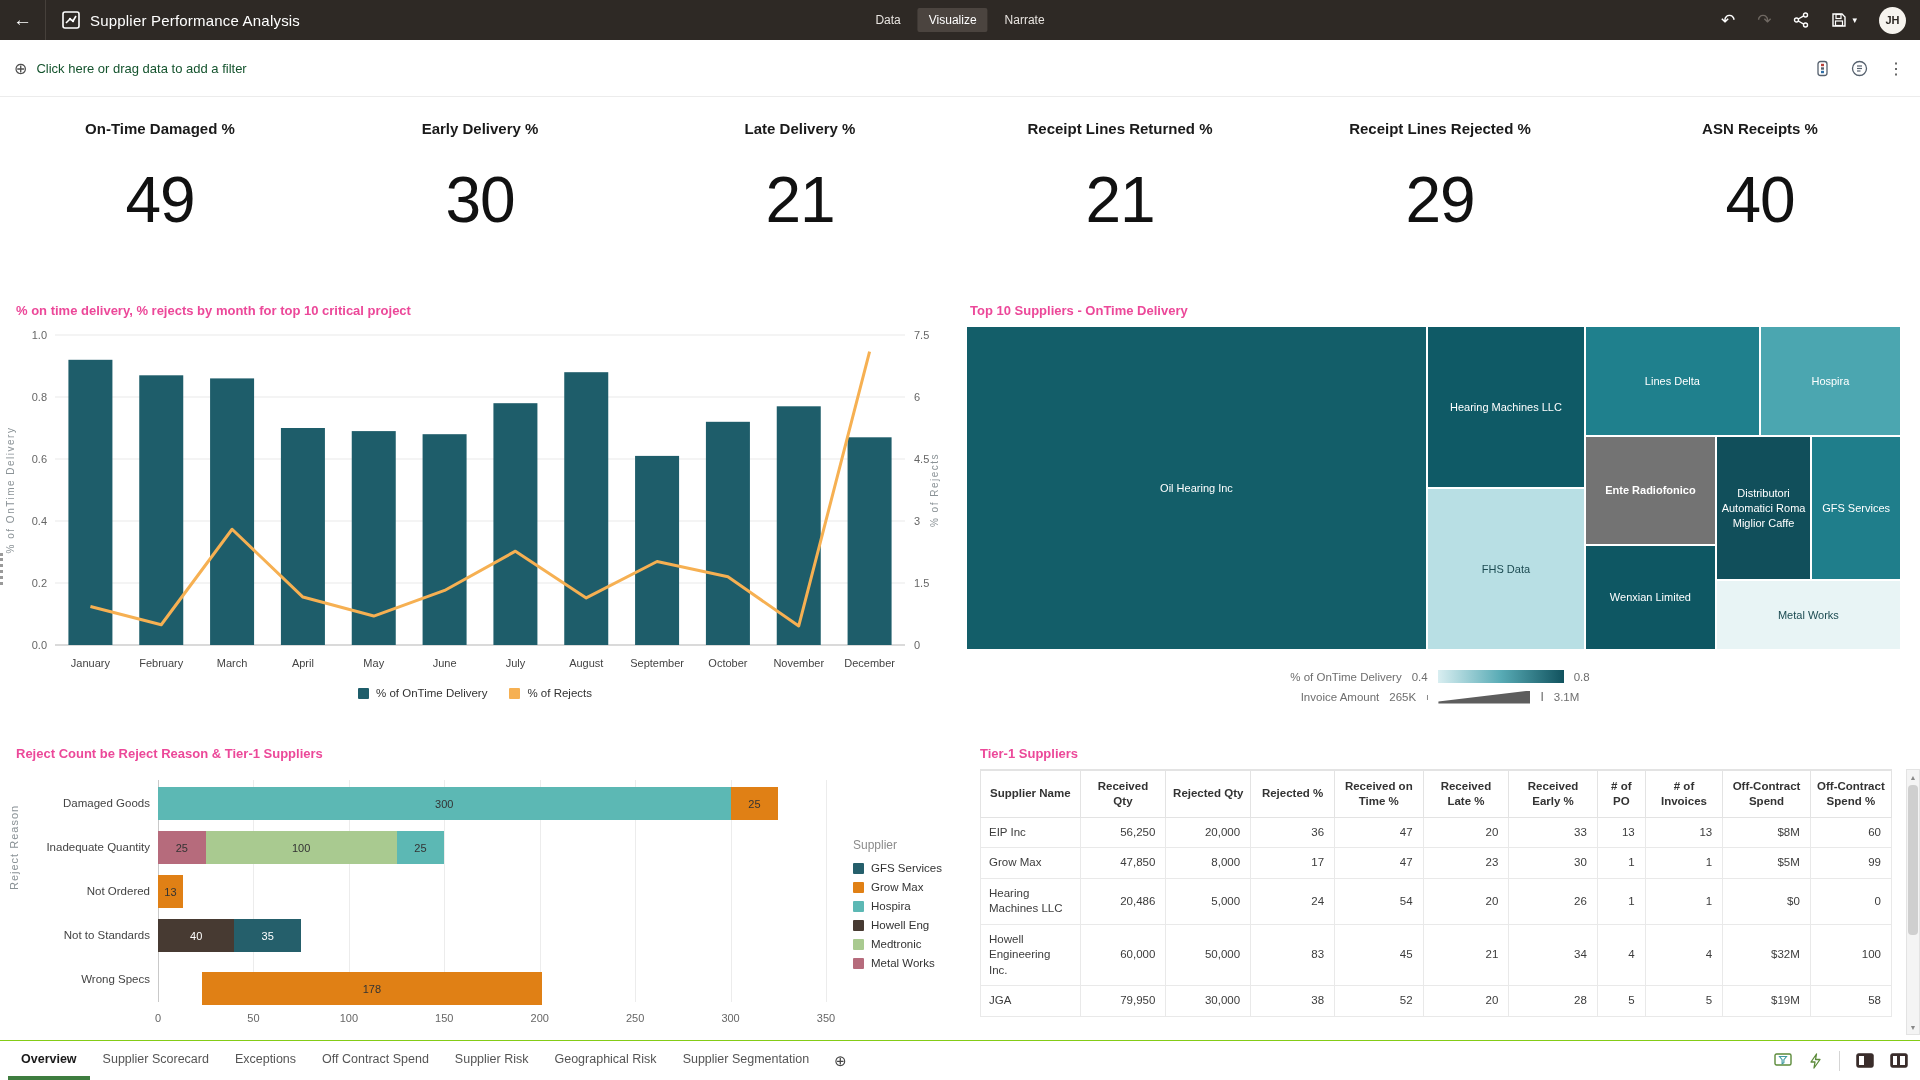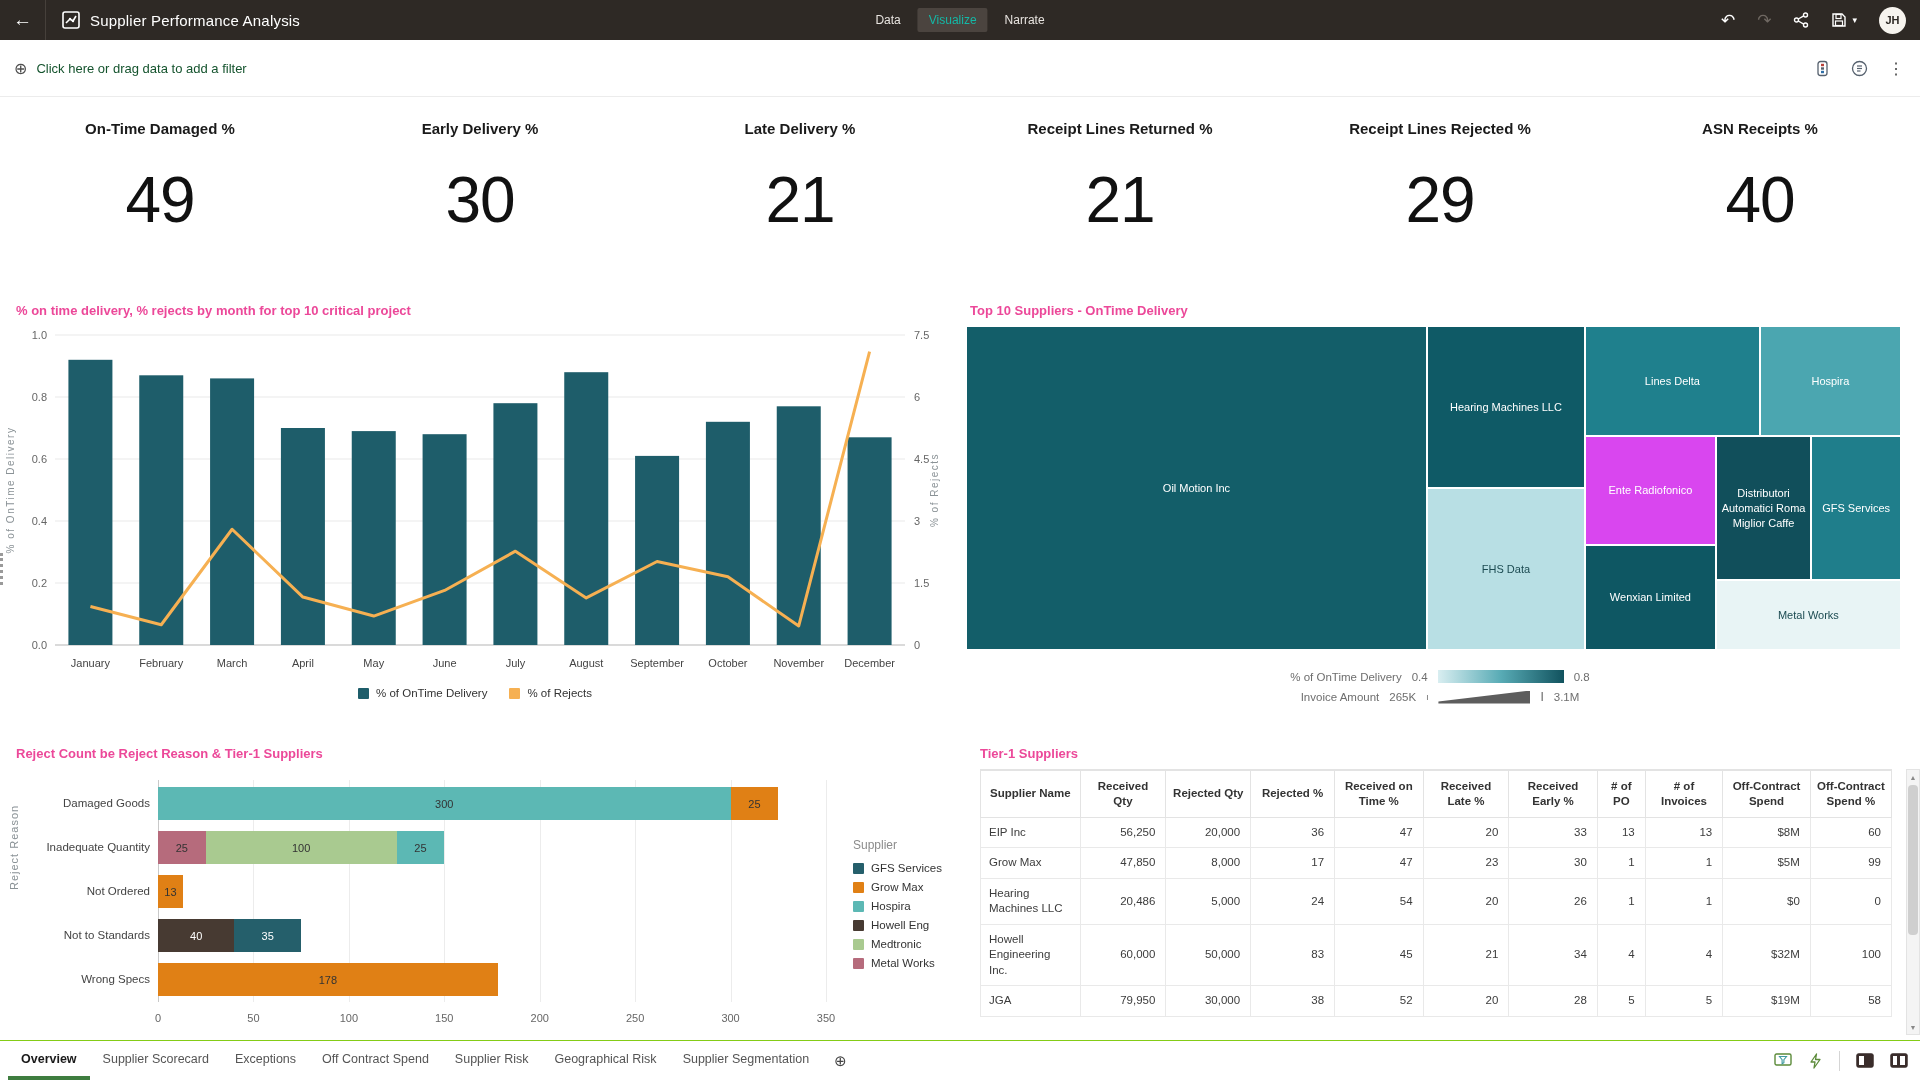--- a/index.html
+++ b/index.html
@@ -6,21 +6,21 @@
   html,body { width:1920px; height:1080px; overflow:hidden; }
   body { font-family:"Liberation Sans", sans-serif; background:#fff; position:relative; color:#222; }
 
   
   .hdr { position:absolute; left:0; top:0; width:1920px; height:40px; background:#2e2925; display:flex; align-items:center; }
   .hdr-back { width:46px; height:40px; display:flex; align-items:center; justify-content:center; color:#fff; font-size:19px; cursor:pointer; border-right:1px solid #46403b; }
   .hdr-viz-icon { margin:0 10px 0 16px; display:flex; }
   .hdr-title { color:#fff; font-size:15px; letter-spacing:.2px; }
   .hdr-tabs { position:absolute; left:50%; transform:translateX(-50%); display:flex; gap:6px; }
   .hdr-tab { color:#e8e4e0; font-size:12px; padding:5px 11px; border-radius:2px; cursor:pointer; }
-  .hdr-tab.active { background:#4b443f; color:#14b8a6; }
+  .hdr-tab.active { background:#4b443f; color:#ffffff; }
   .hdr-right { position:absolute; right:14px; display:flex; align-items:center; gap:22px; }
   .hicon { color:#fff; font-size:17px; line-height:1; cursor:pointer; display:flex; align-items:center; }
   .hicon.dim { color:#6f6862; }
   .save-wrap { display:flex; align-items:center; gap:5px; }
   .caret { color:#fff; font-size:9px; }
   .avatar { width:27px; height:27px; border-radius:50%; background:#f7f4ef; color:#2e2925; font-size:11px; font-weight:bold; display:flex; align-items:center; justify-content:center; cursor:pointer; }
 
   
   .fbar { position:absolute; left:0; top:40px; width:1920px; height:57px; background:#fff; border-bottom:1px solid #ececec; display:flex; align-items:center; }
   .fbar-left { display:flex; align-items:center; gap:9px; margin-left:14px; cursor:pointer; }
@@ -256,35 +256,35 @@
         <span>% of Rejects</span>
       </span>
     </div>
 </div>
 <div class="resize-handle"></div>
 
 <div class="panel" id="tree-panel">
   <div class="p-title">Top 10 Suppliers - OnTime Delivery</div>
   <div id="treemap">
       <div class="tm-cell" style="left: 0%; top: 0%; width: 49.3%; height: 100%; background: rgb(19, 94, 105); color: rgb(255, 255, 255);">
-        <span>Oil Motion Inc</span>
+        <span>Oil Hearing Inc</span>
       </div>
       <div class="tm-cell" style="left: 49.3%; top: 0%; width: 16.9%; height: 50%; background: rgb(15, 90, 102); color: rgb(255, 255, 255);">
         <span>Hearing Machines LLC</span>
       </div>
       <div class="tm-cell" style="left: 49.3%; top: 50%; width: 16.9%; height: 50%; background: rgb(184, 223, 228); color: rgb(28, 75, 82);">
         <span>FHS Data</span>
       </div>
       <div class="tm-cell" style="left: 66.2%; top: 0%; width: 18.7%; height: 34%; background: rgb(31, 128, 141); color: rgb(255, 255, 255);">
         <span>Lines Delta</span>
       </div>
       <div class="tm-cell" style="left: 84.9%; top: 0%; width: 15.1%; height: 34%; background: rgb(75, 166, 176); color: rgb(255, 255, 255);">
         <span>Hospira</span>
       </div>
-      <div class="tm-cell" style="left: 66.2%; top: 34%; width: 14%; height: 33.6%; background: #d946ef; color: rgb(255, 255, 255);">
+      <div class="tm-cell" style="left: 66.2%; top: 34%; width: 14%; height: 33.6%; background: #737373; color: rgb(255, 255, 255); font-weight: bold;">
         <span>Ente Radiofonico</span>
       </div>
       <div class="tm-cell" style="left: 66.2%; top: 67.6%; width: 14%; height: 32.4%; background: rgb(14, 87, 99); color: rgb(255, 255, 255);">
         <span>Wenxian Limited</span>
       </div>
       <div class="tm-cell" style="left: 80.2%; top: 34%; width: 10.2%; height: 44.4%; background: rgb(17, 79, 91); color: rgb(255, 255, 255);">
         <span>Distributori Automatici Roma Miglior Caffe</span>
       </div>
       <div class="tm-cell" style="left: 90.4%; top: 34%; width: 9.6%; height: 44.4%; background: rgb(31, 126, 139); color: rgb(255, 255, 255);">
         <span>GFS Services</span>
@@ -332,21 +332,21 @@
         <div class="s-seg" style="width: 190.857px; background: rgb(169, 202, 144); color: rgb(51, 51, 51);">100</div>
         <div class="s-seg" style="width: 47.7143px; background: rgb(92, 184, 180); color: rgb(51, 51, 51);">25</div>
       </div>
       <div class="s-row" style="top: 95px; height: 33px;">
         <div class="s-seg" style="width: 24.8114px; background: rgb(224, 128, 21); color: rgb(51, 51, 51);">13</div>
       </div>
       <div class="s-row" style="top: 139px; height: 33px;">
         <div class="s-seg" style="width: 76.3429px; background: rgb(71, 58, 50); color: rgb(255, 255, 255);">40</div>
         <div class="s-seg" style="width: 66.8px; background: rgb(37, 95, 107); color: rgb(255, 255, 255);">35</div>
       </div>
-      <div class="s-row" style="top: 183px; height: 33px;">
+      <div class="s-row" style="top: 192px; height: 33px; margin-left: 44px;">
         <div class="s-seg" style="width: 339.726px; background: rgb(224, 128, 21); color: rgb(51, 51, 51);">178</div>
       </div>
     </div>
   <div id="stack-cats"></div>
   <div class="s-xticks">
       <span class="s-xtick" style="left: 0px;">0</span>
       <span class="s-xtick" style="left: 95.4286px;">50</span>
       <span class="s-xtick" style="left: 190.857px;">100</span>
       <span class="s-xtick" style="left: 286.286px;">150</span>
       <span class="s-xtick" style="left: 381.714px;">200</span>

